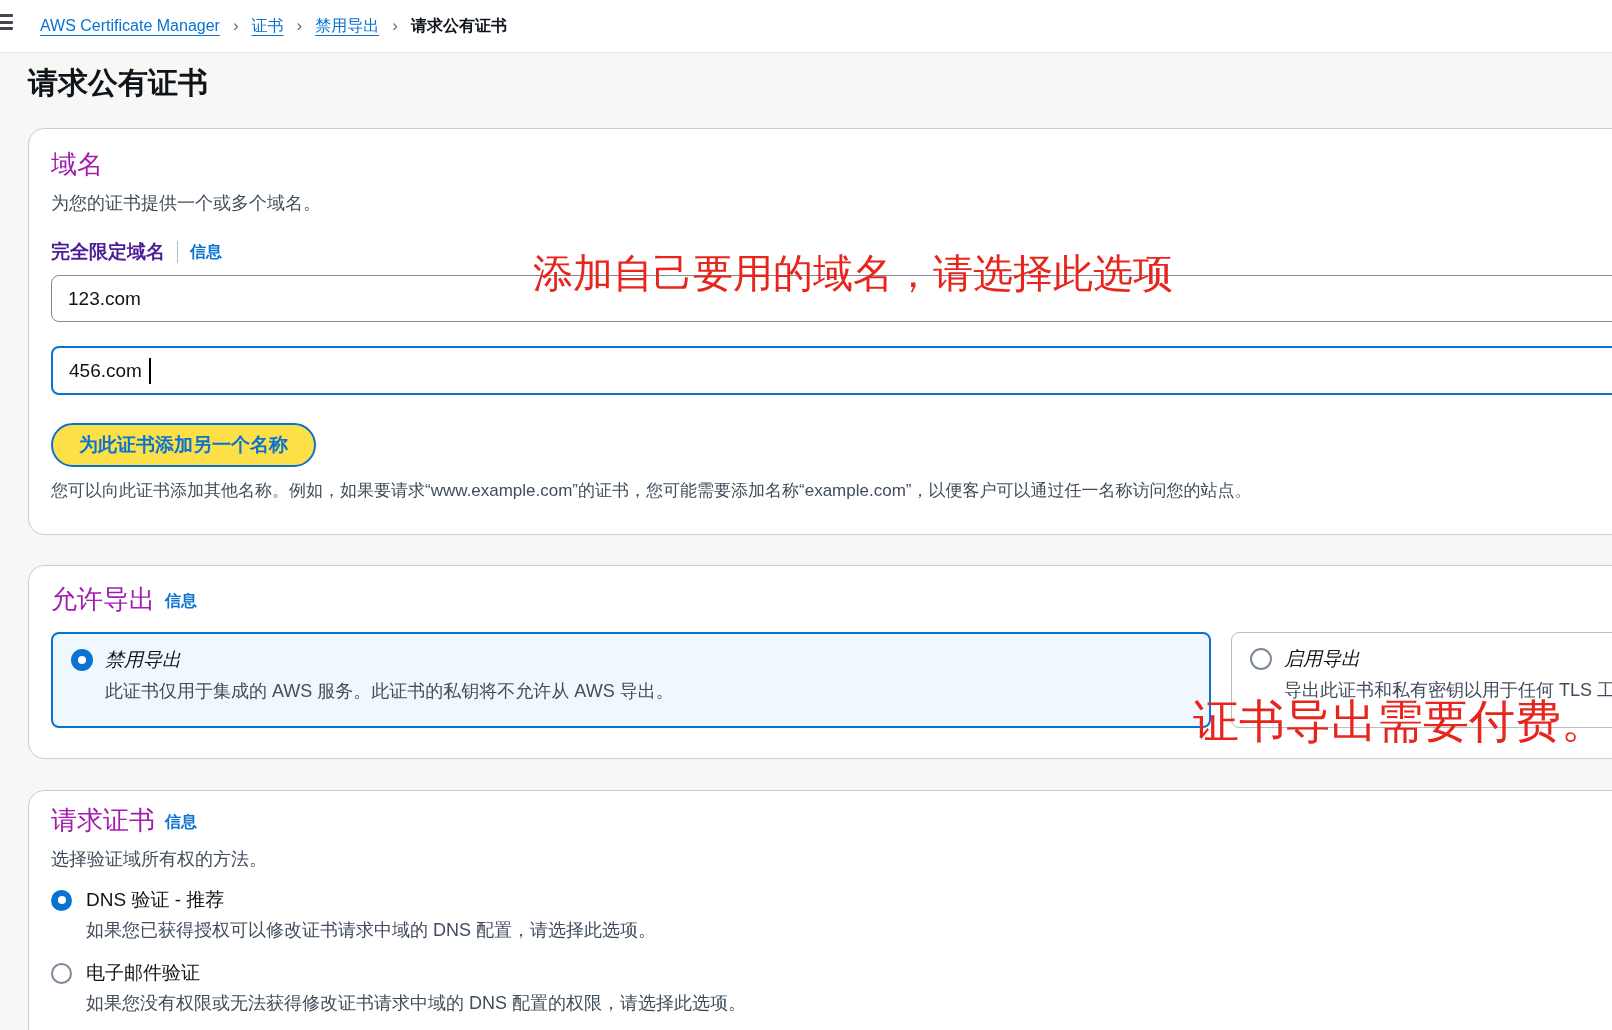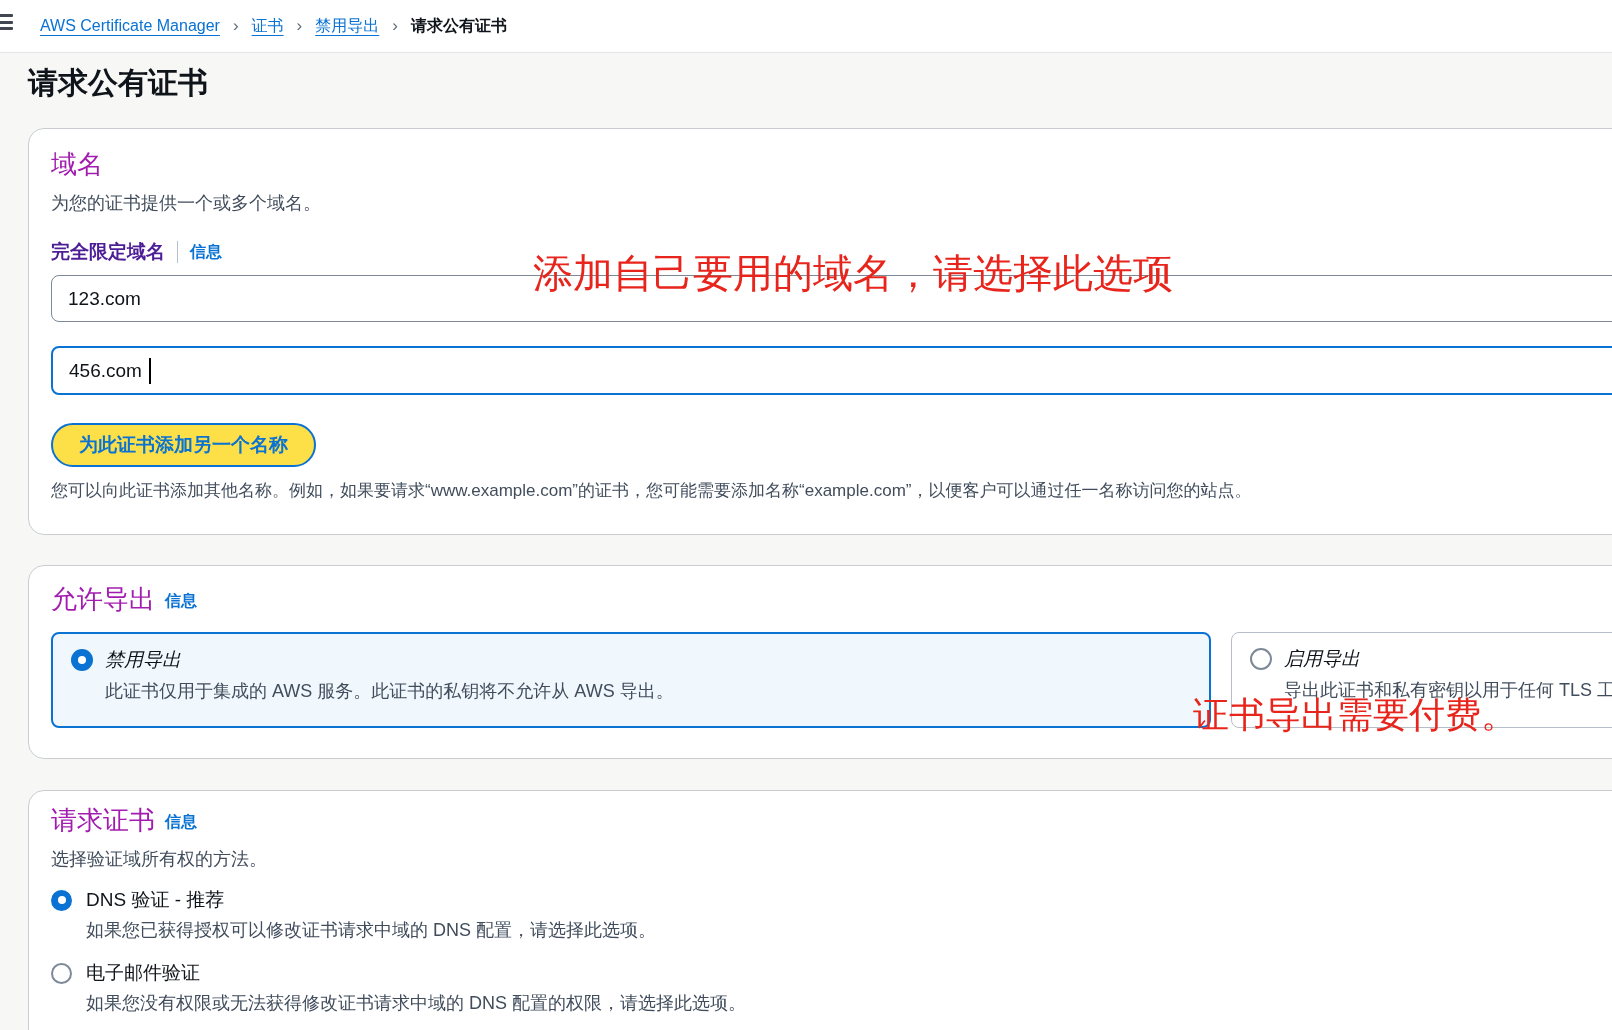--- a/index.html
+++ b/index.html
@@ -181,21 +181,21 @@
   
   .annotation {
     position: absolute;
     color: #e8251c;
     font-weight: 400;
     white-space: nowrap;
     pointer-events: none;
     z-index: 10;
   }
   .annotation-1 { left: 533px; top: 246px; font-size: 40px; }
-  .annotation-2 { left: 1193px; top: 691px; font-size: 36px; }
+  .annotation-2 { left: 1193px; top: 691px; font-size: 46px; }
 </style>
 </head>
 <body>
 
 <div class="topbar">
   <div class="hamburger">
     <span></span>
       <span></span>
       <span></span>
   </div>

